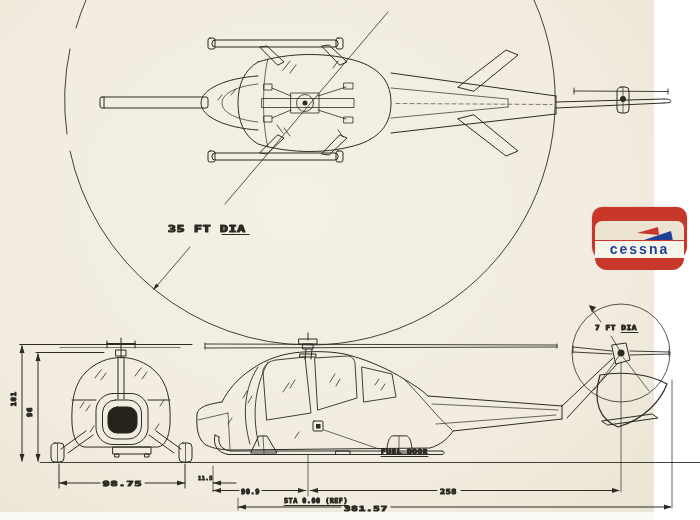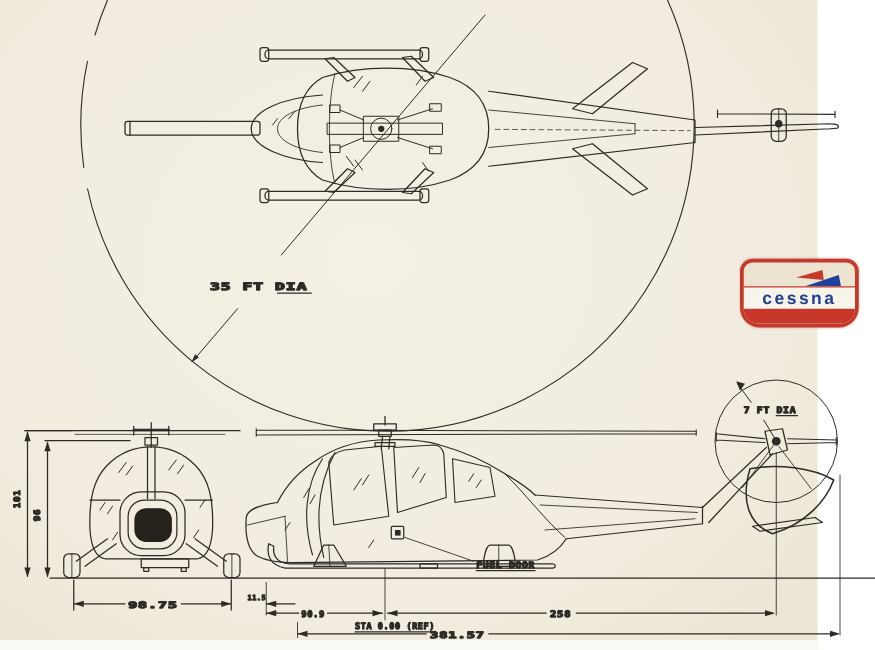--- a/index.html
+++ b/index.html
@@ -5,21 +5,21 @@
   html,body{margin:0;padding:0;}
   body{width:700px;height:520px;overflow:hidden;font-family:"Liberation Sans",sans-serif;}
   .stage{position:relative;width:654px;height:520px;
     background:radial-gradient(ellipse at 45% 40%, #f4f0e4 0%, #f1ecdf 65%, #eae4d3 100%);}
   svg{position:absolute;left:0;top:0;display:block;}
   .lbl{font-family:"DejaVu Sans Mono",monospace;font-weight:700;fill:#2b2922;letter-spacing:.5px;}
   .edge{position:absolute;left:0;right:0;bottom:0;height:8px;background:#fbfaf5;}
   
   .logo{position:absolute;left:592px;top:207px;width:95px;height:55px;background:#c8382a;
     border-radius:10px 10px 16px 16px;padding:3px;box-sizing:border-box;box-shadow:0 0 2px rgba(110,60,40,.3);}
-  .logo-inner{position:relative;width:89px;height:49px;background:#ece4d0;border-radius:7px 7px 12px 12px;overflow:hidden;}
+  .logo-inner{position:relative;width:89px;height:49px;background:#ece4d0;border-radius:7px 7px 12px 12px;overflow:hidden;margin-top:11px;}
   .logo-flags{position:absolute;left:42px;top:6px;}
   .logo-text{position:absolute;left:0;right:0;bottom:11px;height:17px;background:#f7f4ea;
     display:flex;align-items:center;justify-content:center;
     font-family:"Liberation Sans",sans-serif;font-weight:bold;font-size:14px;line-height:17px;
     color:#20409a;letter-spacing:2px;border-top:1px solid #c8382a;border-bottom:1px solid #c8382a;}
   .logo-band{position:absolute;left:0;right:0;bottom:0;height:11px;background:#c8382a;}
 </style>
 </head>
 <body>
 

